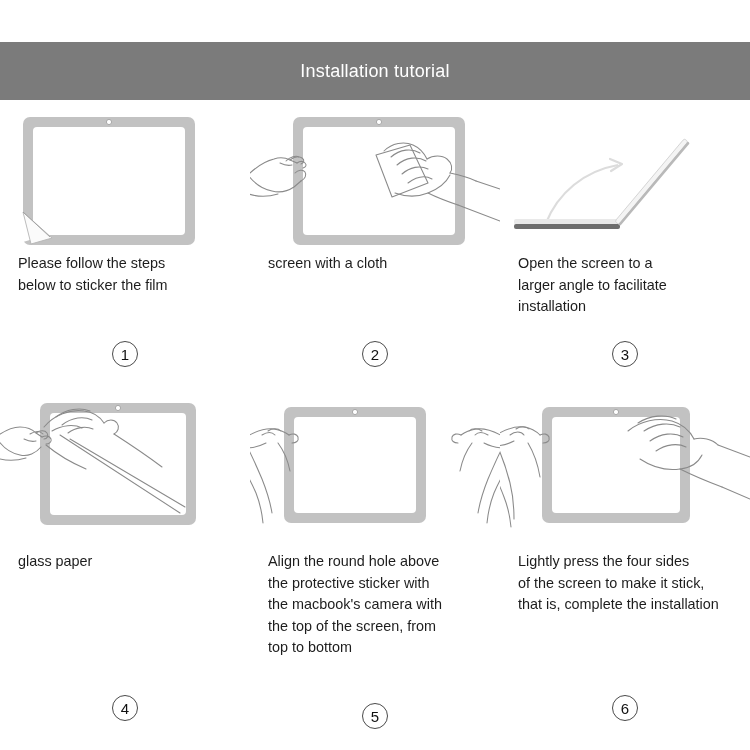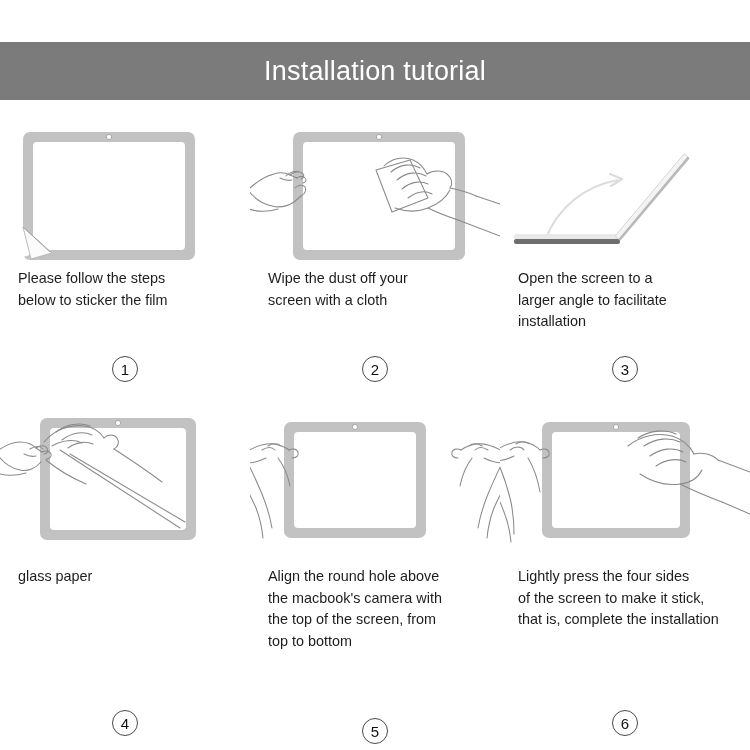--- a/index.html
+++ b/index.html
@@ -21,30 +21,30 @@
     position: absolute;
     left: 0; top: 42px;
     width: 750px; height: 58px;
     background: #7b7b7b;
     display: flex;
     align-items: center;
     justify-content: center;
   }
   .header-title {
     color: #ffffff;
-    font-size: 27px;
+    font-size: 18px;
     font-weight: 400;
     letter-spacing: 0.2px;
     line-height: 1;
   }
 
   
   .steps {
     position: absolute;
-    left: 0; top: 112px;
+    left: 0; top: 97px;
     width: 750px;
     display: grid;
     grid-template-columns: 250px 250px 250px;
     grid-template-rows: 298px 298px;
   }
   .step {
     position: relative;
     padding: 0;
   }
   .art {
@@ -152,21 +152,20 @@
             <path d="M158 86 C166 80 175 78 182 82"></path>
             <path d="M200 76 C210 78 218 80 226 84"></path>
             <path d="M145 96 C156 100 168 100 178 96 C188 92 196 86 200 78"></path>
             <path d="M178 96 C186 100 196 104 208 108"></path>
             <path d="M226 84 L250 92"></path>
             <path d="M208 108 L250 124"></path>
           </g>
         </svg>
       </div>
       <div class="caption">
-        <div>Wipe the dust off your</div>
         <div>screen with a cloth</div>
       </div>
       <div class="num">
         <div class="num-circle">2</div>
       </div>
     </div>
 
     <div class="step step-3">
       <div class="art">
         <svg width="250" height="148" viewBox="0 0 250 148">
@@ -256,20 +255,21 @@
             <path d="M238 40 C233 37 228 37 225 40"></path>
             <path d="M256 46 C250 56 244 70 238 84 C234 94 230 106 228 118"></path>
             <path d="M268 60 C258 70 250 84 244 98 C240 108 238 118 237 128"></path>
             <path d="M222 48 C216 56 212 66 210 76"></path>
             <path d="M260 52 C252 54 242 52 234 48"></path>
           </g>
         </svg>
       </div>
       <div class="caption wide">
         <div>Align the round hole above</div>
+        <div>the protective sticker with</div>
         <div>the macbook's camera with</div>
         <div>the top of the screen, from</div>
         <div>top to bottom</div>
       </div>
       <div class="num">
         <div class="num-circle">5</div>
       </div>
     </div>
 
     <div class="step step-6">

